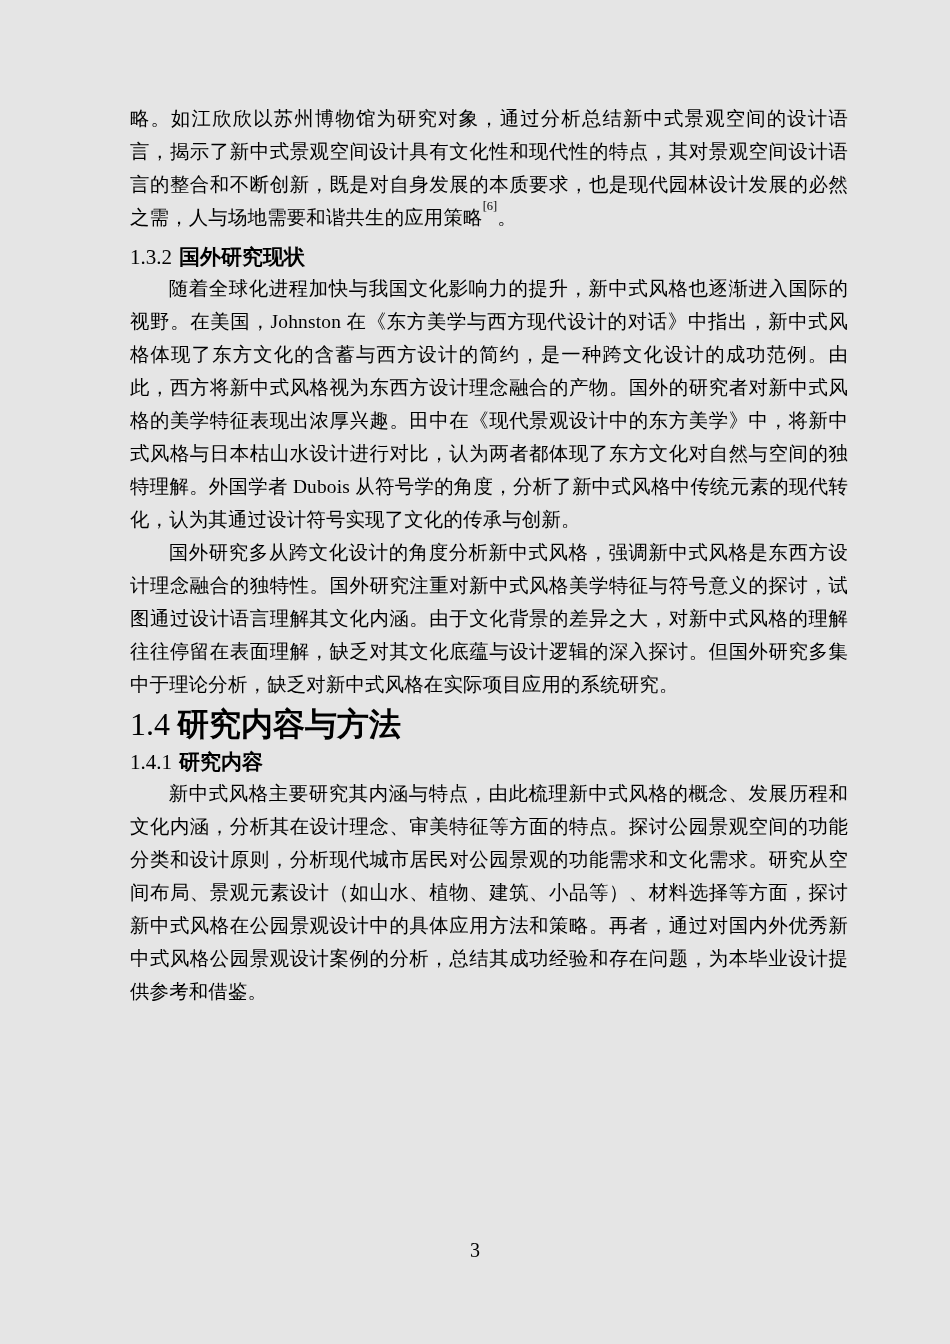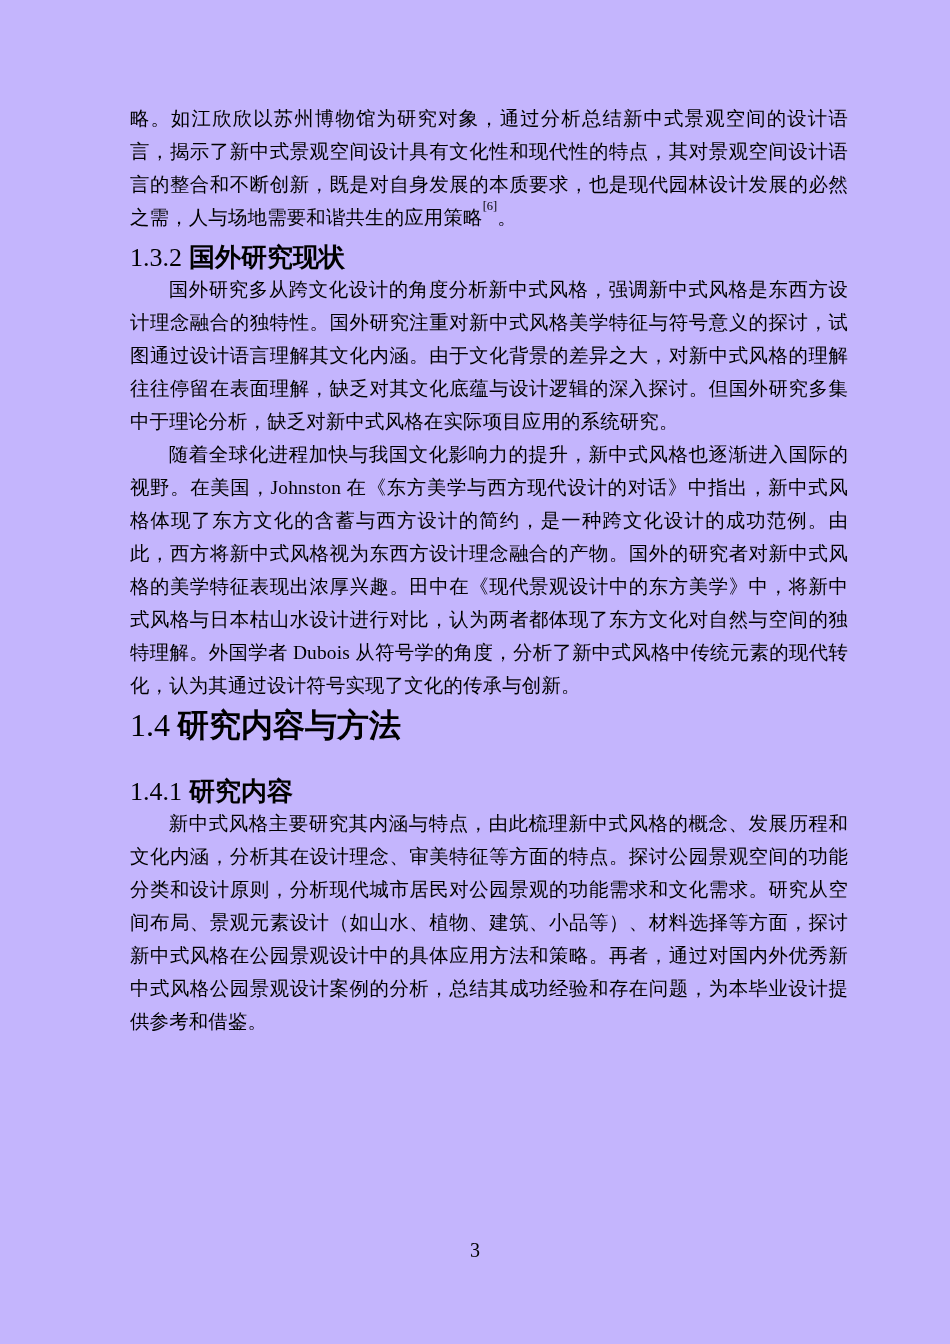--- a/index.html
+++ b/index.html
@@ -4,21 +4,21 @@
 <style>
   html, body {
     margin: 0;
     padding: 0;
     background: #ffffff;
   }
   .page {
     position: relative;
     width: 950px;
     height: 1344px;
-    background: #c4b5fd;
+    background: #e5e5e5;
     overflow: hidden;
     font-family: "Liberation Serif", "DejaVu Serif", serif;
     color: #000000;
   }
   .content {
     position: absolute;
     left: 130px;
     top: 102px;
     width: 718px;
   }
@@ -34,38 +34,38 @@
   p.no-indent { text-indent: 0; }
   sup.cite {
     font-size: 12.5px;
     line-height: 0;
     position: relative;
     top: -7px;
     letter-spacing: 0;
   }
   .h-sub {
     margin: 8px 0 0 0;
-    font-size: 26px;
+    font-size: 21px;
     line-height: 30px;
     font-weight: bold;
     font-family: "Liberation Sans", "DejaVu Sans", sans-serif;
   }
   .h-sub .hnum, .h-main .hnum {
     font-family: "Liberation Serif", "DejaVu Serif", serif;
     font-weight: normal;
     margin-right: 7px;
   }
   .h-main {
     margin: 4px 0 0 0;
     font-size: 32px;
     line-height: 38px;
     font-weight: bold;
     font-family: "Liberation Sans", "DejaVu Sans", sans-serif;
   }
-  .h-sub2 { margin-top: 32px; }
+  .h-sub2 { margin-top: 4px; }
   .mt5 { margin-top: 5px; }
   .mt6 { margin-top: 6px; }
   .page-number {
     position: absolute;
     top: 1237px;
     left: 0;
     width: 100%;
     text-align: center;
     font-size: 20px;
     line-height: 26px;
@@ -76,23 +76,23 @@
 <body>
 
 <div class="page">
   <div class="content">
 
     <p class="body-par no-indent"><span>略。如江欣欣以苏州博物馆为研究对象，通过分析总结新中式景观空间的设计语言，揭示了新中式景观空间设计具有文化性和现代性的特点，其对景观空间设计语言的整合和不断创新，既是对自身发展的本质要求，也是现代园林设计发展的必然之需，人与场地需要和谐共生的应用策略</span><sup class="cite">[6]</sup><span>。</span></p>
 
 
     <h3 class="h-sub"><span class="hnum">1.3.2</span><span class="htitle">国外研究现状</span></h3>
 
+    <p class="body-par indent mt5"><span>随着全球化进程加快与我国文化影响力的提升，新中式风格也逐渐进入国际的视野。在美国，Johnston 在《东方美学与西方现代设计的对话》中指出，新中式风格体现了东方文化的含蓄与西方设计的简约，是一种跨文化设计的成功范例。由此，西方将新中式风格视为东西方设计理念融合的产物。国外的研究者对新中式风格的美学特征表现出浓厚兴趣。田中在《现代景观设计中的东方美学》中，将新中式风格与日本枯山水设计进行对比，认为两者都体现了东方文化对自然与空间的独特理解。外国学者 Dubois 从符号学的角度，分析了新中式风格中传统元素的现代转化，认为其通过设计符号实现了文化的传承与创新。</span></p>
+
     <p class="body-par indent"><span>国外研究多从跨文化设计的角度分析新中式风格，强调新中式风格是东西方设计理念融合的独特性。国外研究注重对新中式风格美学特征与符号意义的探讨，试图通过设计语言理解其文化内涵。由于文化背景的差异之大，对新中式风格的理解往往停留在表面理解，缺乏对其文化底蕴与设计逻辑的深入探讨。但国外研究多集中于理论分析，缺乏对新中式风格在实际项目应用的系统研究。</span></p>
-
-    <p class="body-par indent mt5"><span>随着全球化进程加快与我国文化影响力的提升，新中式风格也逐渐进入国际的视野。在美国，Johnston 在《东方美学与西方现代设计的对话》中指出，新中式风格体现了东方文化的含蓄与西方设计的简约，是一种跨文化设计的成功范例。由此，西方将新中式风格视为东西方设计理念融合的产物。国外的研究者对新中式风格的美学特征表现出浓厚兴趣。田中在《现代景观设计中的东方美学》中，将新中式风格与日本枯山水设计进行对比，认为两者都体现了东方文化对自然与空间的独特理解。外国学者 Dubois 从符号学的角度，分析了新中式风格中传统元素的现代转化，认为其通过设计符号实现了文化的传承与创新。</span></p>
 
     <h2 class="h-main"><span class="hnum">1.4</span><span class="htitle">研究内容与方法</span></h2>
 
     <h3 class="h-sub h-sub2"><span class="hnum">1.4.1</span><span class="htitle">研究内容</span></h3>
 
     <p class="body-par indent mt6"><span>新中式风格主要研究其内涵与特点，由此梳理新中式风格的概念、发展历程和文化内涵，分析其在设计理念、审美特征等方面的特点。探讨公园景观空间的功能分类和设计原则，分析现代城市居民对公园景观的功能需求和文化需求。研究从空间布局、景观元素设计（如山水、植物、建筑、小品等）、材料选择等方面，探讨新中式风格在公园景观设计中的具体应用方法和策略。再者，通过对国内外优秀新中式风格公园景观设计案例的分析，总结其成功经验和存在问题，为本毕业设计提供参考和借鉴。</span></p>
 
 
   </div>
 

